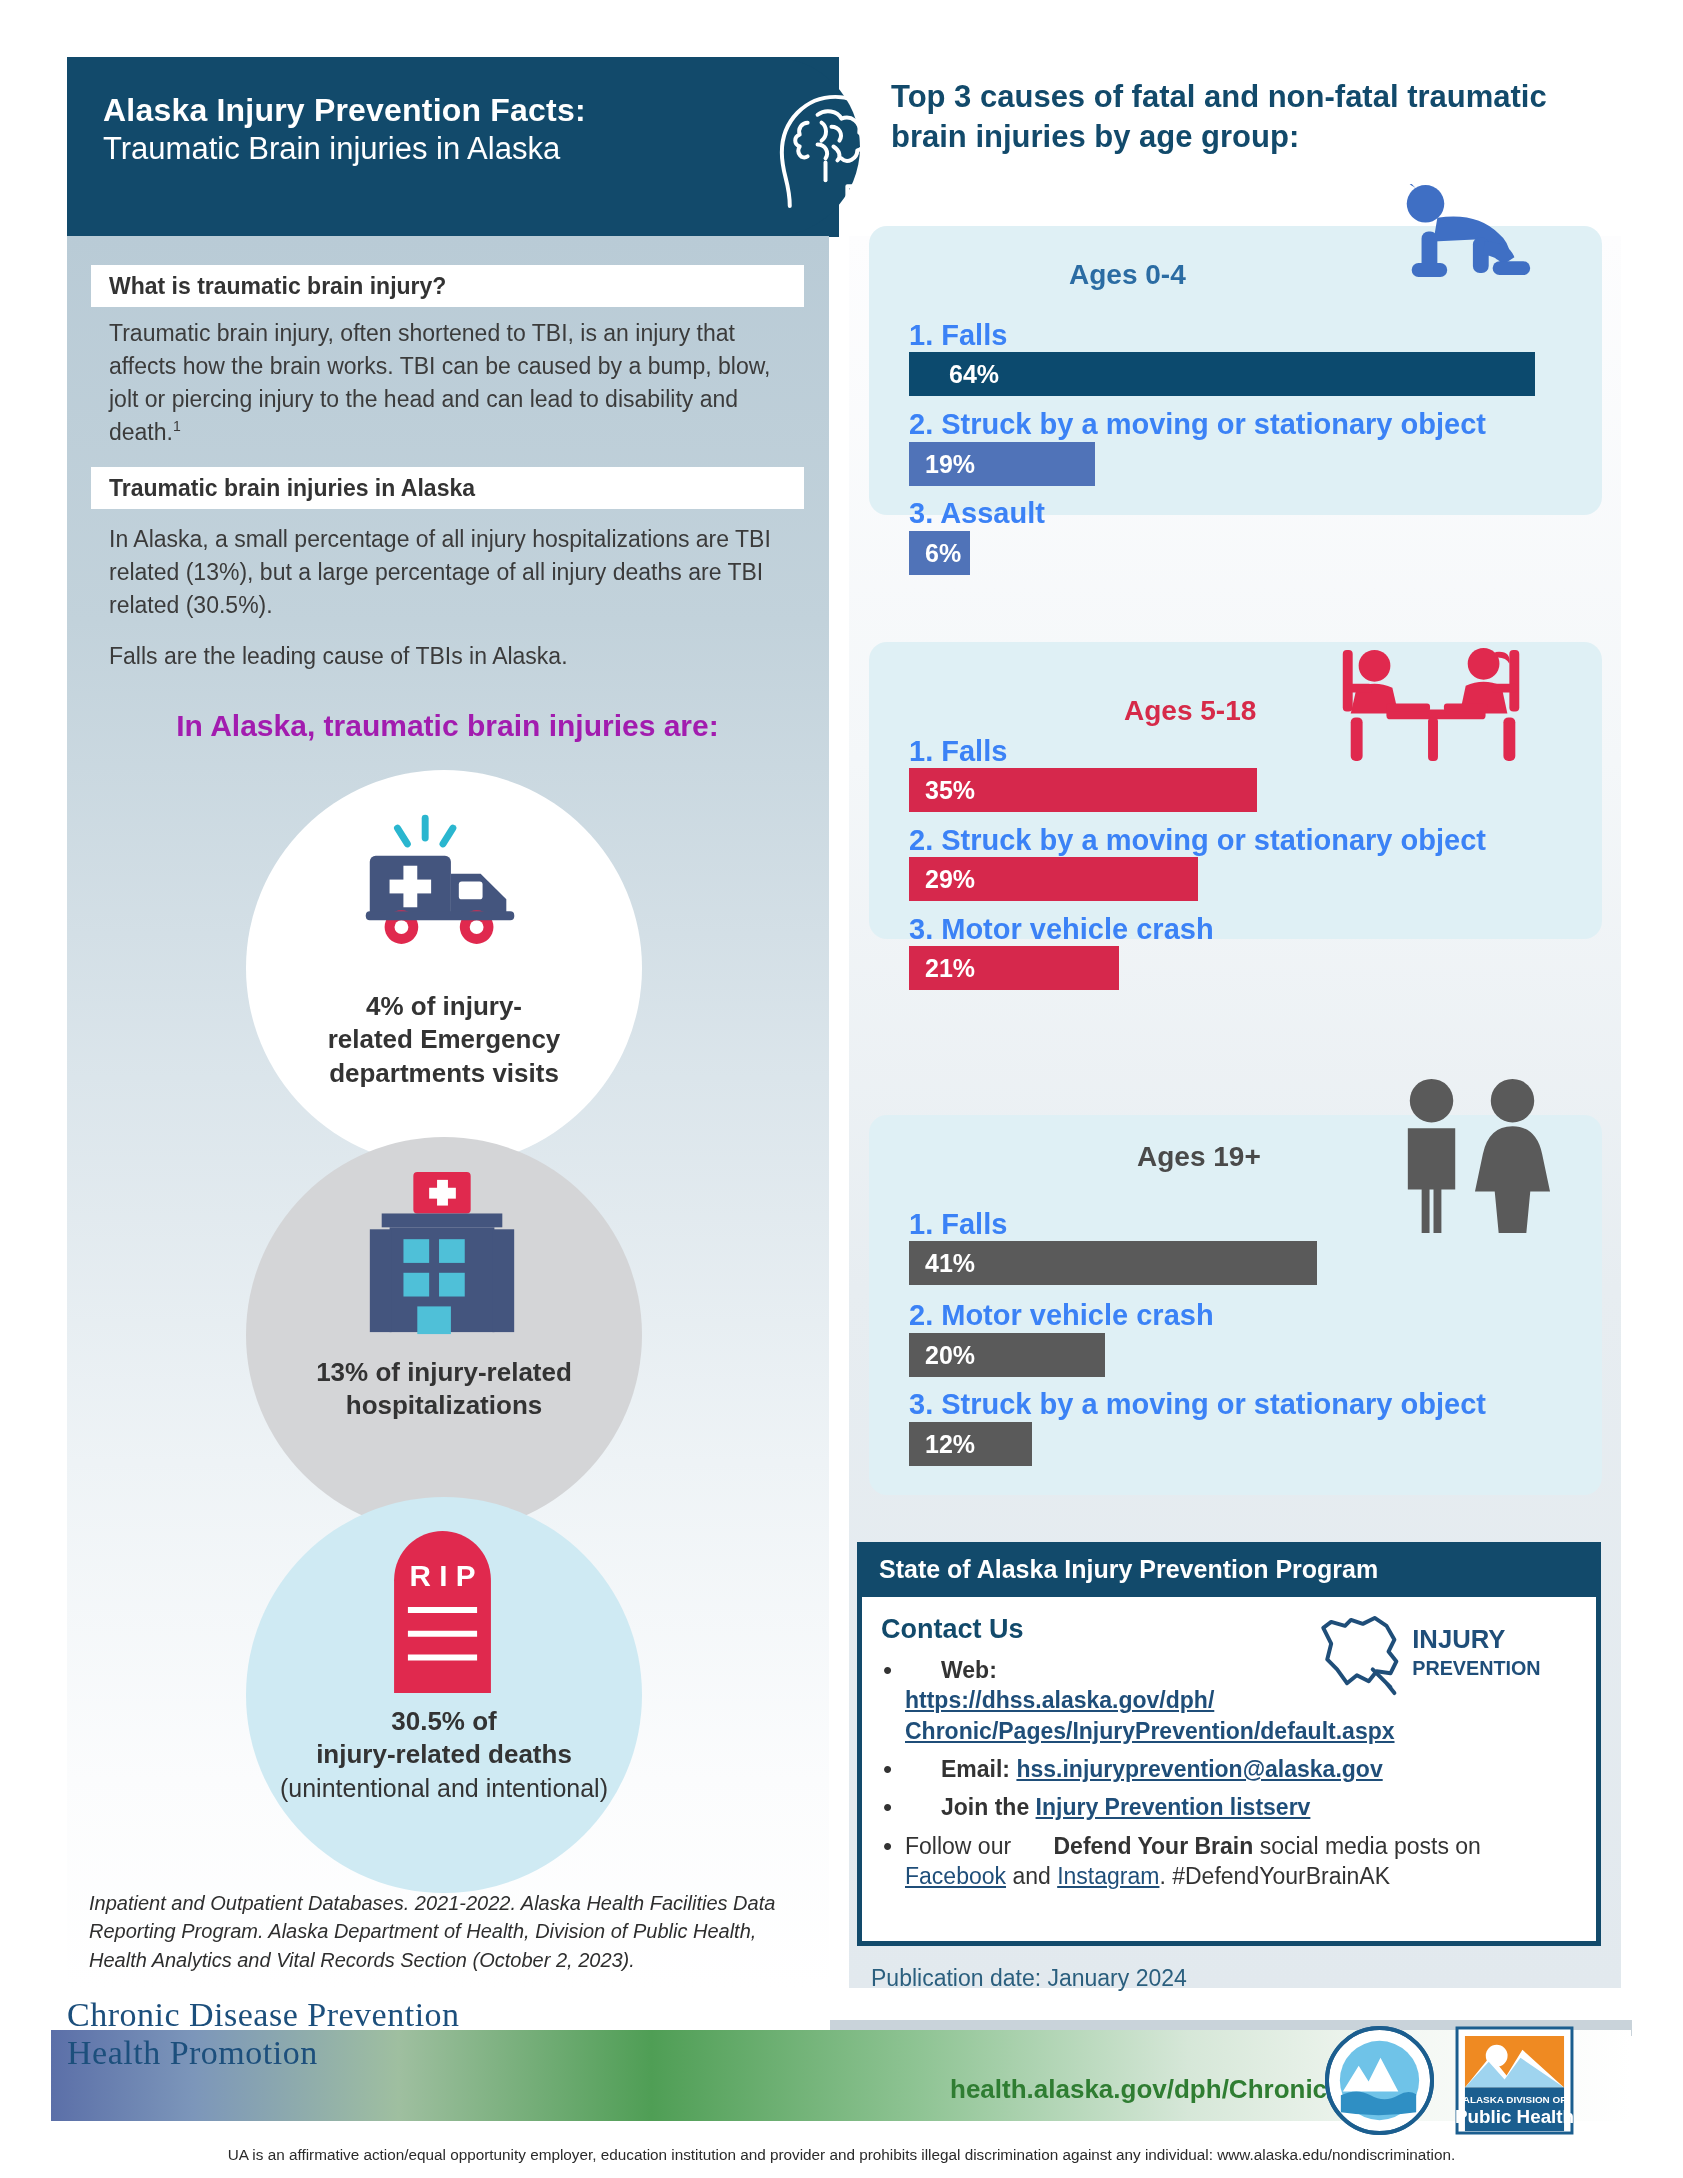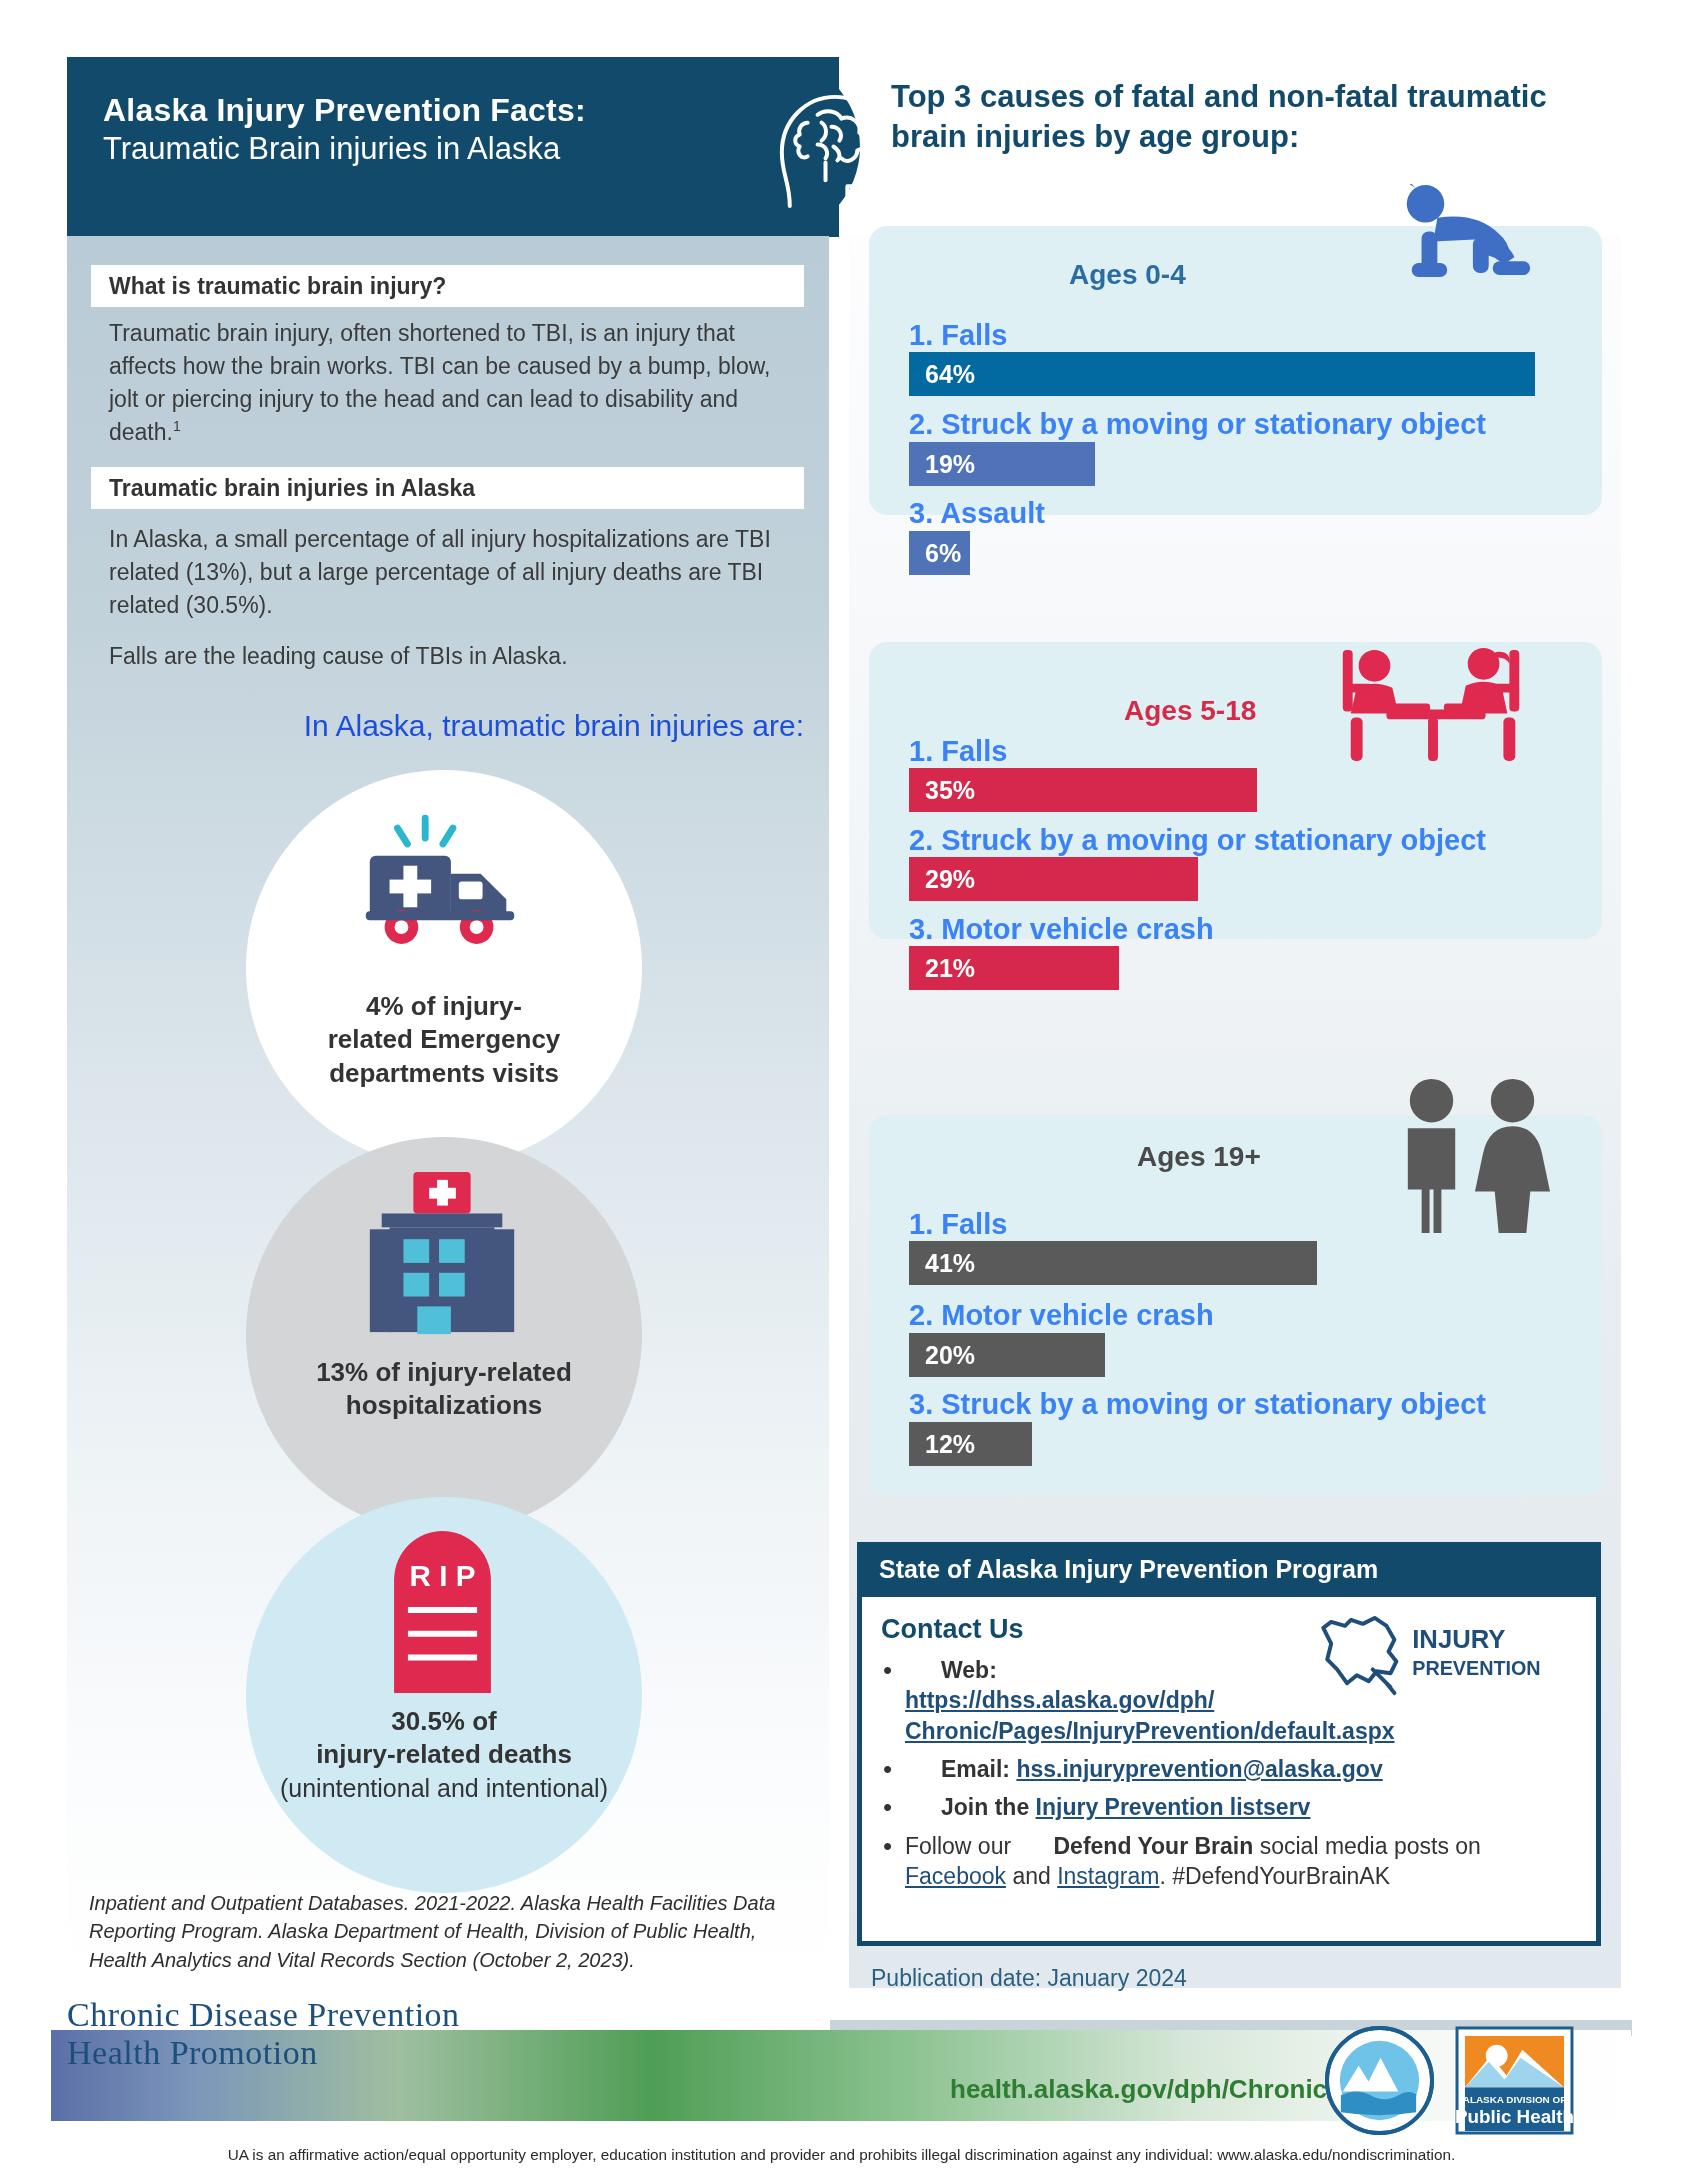--- a/index.html
+++ b/index.html
@@ -52,21 +52,21 @@
     font-size: 23px; line-height: 1.44;
   }
   #p1 { top: 317px; width: 673px; }
   #p2 { top: 523px; width: 673px; }
   #p3 { top: 640px; width: 673px; }
 
   .sup { font-size: 14px; vertical-align: super; }
 
   .alaska-headline {
     position: absolute; left: 91px; top: 709px; width: 713px;
-    text-align: right; color: #1d4ed8; font-size: 30px; font-weight: normal;
+    text-align: center; color: #a21caf; font-size: 30px; font-weight: bold;
   }
 
   
   .circle { position: absolute; border-radius: 50%; }
   #c1 { left: 246px; top: 770px; width: 396px; height: 396px; background:#ffffff; }
   #c2 { left: 246px; top: 1137px; width: 396px; height: 396px; background:#d4d5d7; }
   #c3 { left: 246px; top: 1497px; width: 396px; height: 396px; background:#cfeaf3; }
 
   .circle-label {
     position: absolute; width: 436px; left: 226px; text-align: center;
@@ -278,21 +278,21 @@
         <path d="M52 34 q40 -6 62 16 q10 8 12 22 l-14 4 q-6 -16 -22 -20 l-42 2 z"></path>
         <rect x="36" y="48" width="16" height="40" rx="7"></rect>
         <rect x="88" y="54" width="16" height="36" rx="7"></rect>
         <path d="M100 58 q24 0 30 16 l-12 8 q-6 -10 -20 -10 z"></path>
         <rect x="26" y="80" width="36" height="14" rx="7"></rect>
         <rect x="108" y="78" width="38" height="14" rx="7"></rect>
       </g>
     </svg>
   </div>
   <div class="cause-label" style="left:909px; top:319px;">1. Falls</div>
-  <div class="bar" style="left:909px; top:352px; width:626px; background:#0369a1;">
+  <div class="bar" style="left:909px; top:352px; width:626px; background:#0c4a6e;padding-left:24px;">
     <span>64%</span>
   </div>
   <div class="cause-label" style="left:909px; top:408px;">2. Struck by a moving or stationary object</div>
   <div class="bar" style="left:909px; top:442px; width:186px; background:#5073b8;">
     <span>19%</span>
   </div>
   <div class="cause-label" style="left:909px; top:497px;">3. Assault</div>
   <div class="bar" style="left:909px; top:531px; width:61px; background:#5073b8;">
     <span>6%</span>
   </div>

